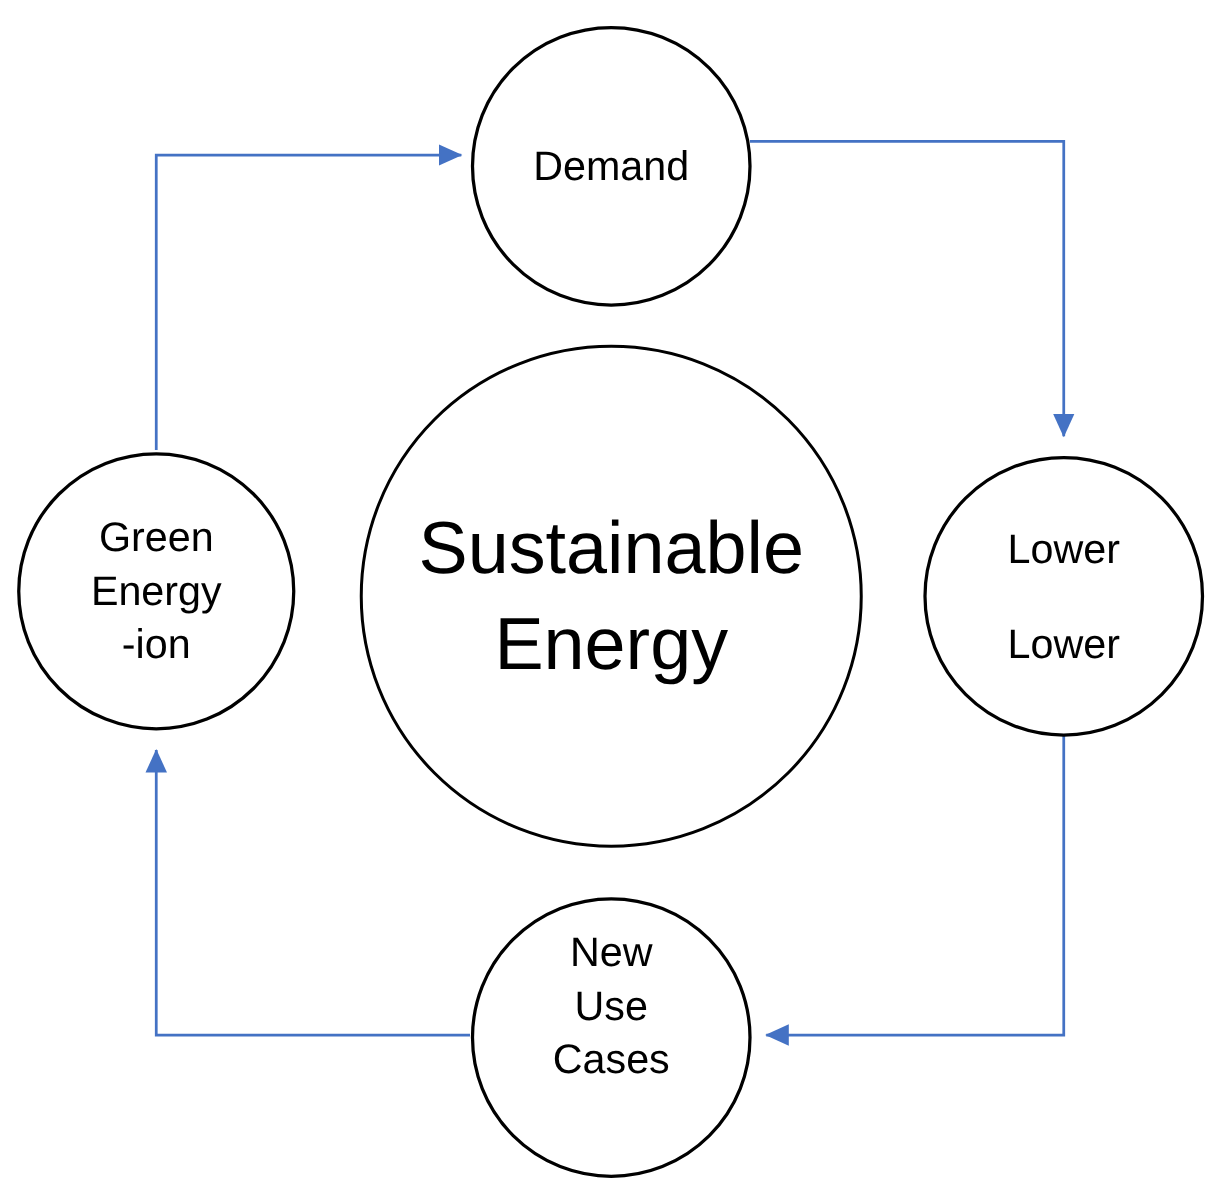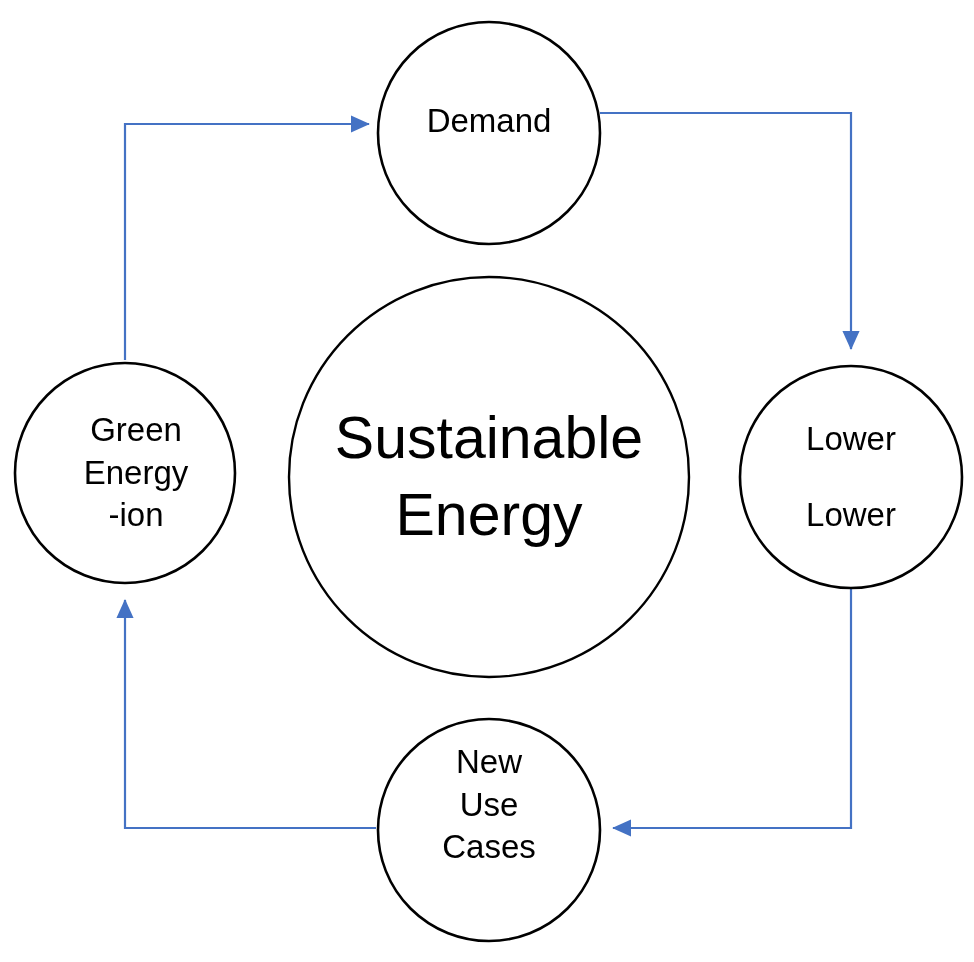--- a/index.html
+++ b/index.html
@@ -91,31 +91,31 @@
       <circle class="node-circle" cx="851" cy="477" r="111"></circle>
       <circle class="node-circle" cx="489" cy="830" r="111"></circle>
       <circle class="node-circle" cx="125" cy="473" r="110"></circle>
     </g>
   </svg>
 
   <div class="node-label center-label" style="left: 289px; top: 277px; width: 400px; height: 400px;">
       <span class="line">Sustainable</span>
       <span class="line">Energy</span>
     </div>
-  <div class="node-label satellite-label" style="left: 378px; top: 10px; width: 222px; height: 222px;">
+  <div class="node-label satellite-label" style="left: 378px; top: 22px; width: 222px; height: 222px;">
       <span class="line">Demand</span>
     </div>
   <div class="node-label satellite-label" style="left: 740px; top: 366px; width: 222px; height: 222px; gap: 33px;">
       <span class="line">Lower</span>
       <span class="line">Lower</span>
     </div>
   <div class="node-label satellite-label" style="left: 378px; top: 694px; width: 222px; height: 222px;">
       <span class="line">New</span>
       <span class="line">Use</span>
       <span class="line">Cases</span>
     </div>
-  <div class="node-label satellite-label" style="left: 26px; top: 363px; width: 220px; height: 220px;">
+  <div class="node-label satellite-label" style="left: 15px; top: 363px; width: 220px; height: 220px;">
       <span class="line">Green</span>
       <span class="line">Energy</span>
       <span class="line">-ion</span>
     </div>
 
 </div>
 
 </body></html>

